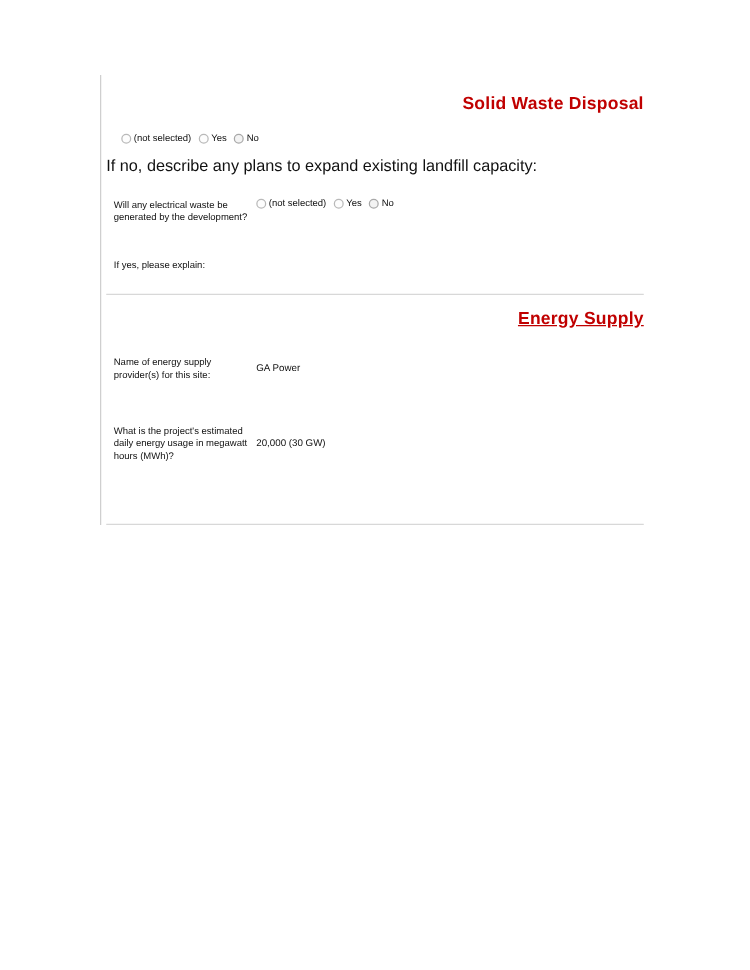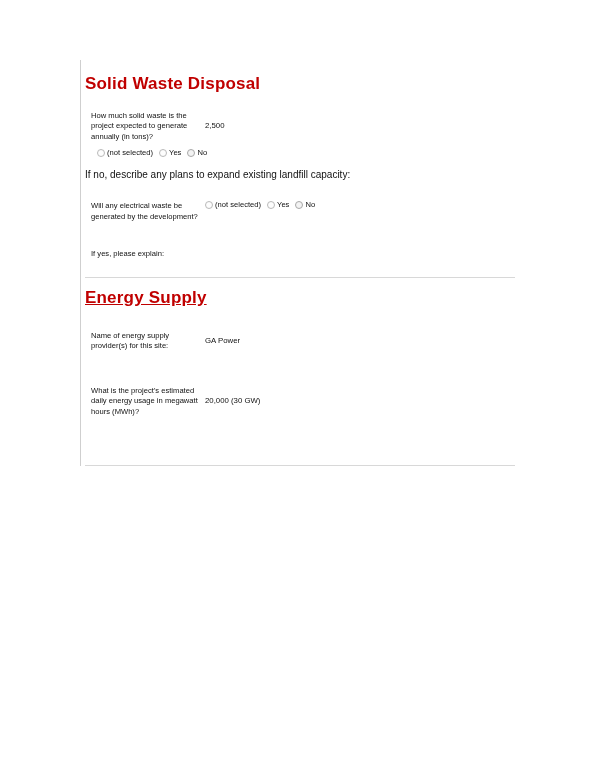--- a/index.html
+++ b/index.html
@@ -25,24 +25,24 @@
   .content {
     position: absolute;
     left: 80px;
     top: 60px;
     width: 435px;
     border-left: 1px solid #cfcfcf;
     padding-left: 4px;
     box-sizing: border-box;
   }
   .section-title {
-    text-align: left;
+    text-align: right;
     color: #c00000;
     font-weight: bold;
-    font-size: 17px;
+    font-size: 14px;
     letter-spacing: 0.2px;
     margin: 14px 0 16px 0;
   }
   .section-title.energy {
     margin-top: 10px;
     margin-bottom: 22px;
     text-decoration: underline;
   }
   .divider {
     border-top: 1px solid #d8d8d8;
@@ -97,21 +97,21 @@
   .radio.checked {
     background: #f3f3f3;
     border-color: #a8a8a8;
   }
   .radio-label {
     font-size: 7.6px;
   }
   .inline-q {
     display: flex;
     align-items: flex-start;
-    font-size: 10px;
+    font-size: 13px;
     line-height: 11px;
     color: #111111;
     margin: 12px 0 10px 0;
     padding-left: 0px;
   }
   .inline-q .q {
     white-space: nowrap;
   }
   .inline-q .a {
     white-space: nowrap;
@@ -129,24 +129,20 @@
   .qrow.tall .qlabel { padding-top: 0px; }
 </style>
 </head>
 <body>
 
 <div class="page">
   <div class="content">
 
     <div class="section-title">Solid Waste Disposal</div>
 
-    <div class="qrow">
-      <div class="qlabel">How much solid waste is the project expected to generate annually (in tons)?</div>
-      <div class="qvalue mid">2,500</div>
-    </div>
 
     <div class="qrow">
       <div class="radio-group">
         <span class="radio-opt">
           <span class="radio"></span>
           <span class="radio-label">(not selected)</span>
         </span>
         <span class="radio-opt">
           <span class="radio"></span>
           <span class="radio-label">Yes</span>

